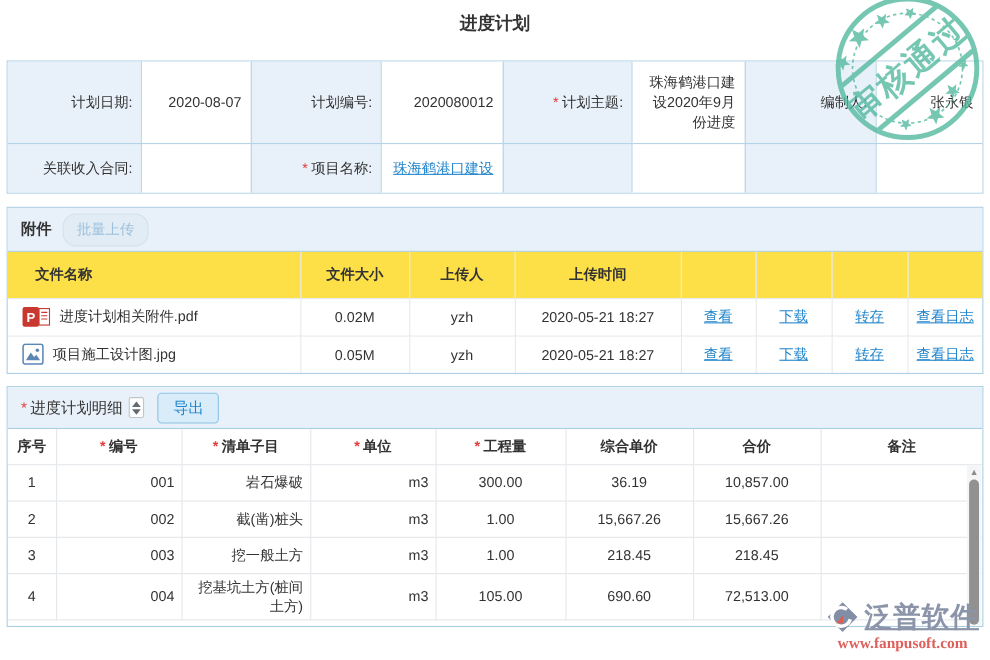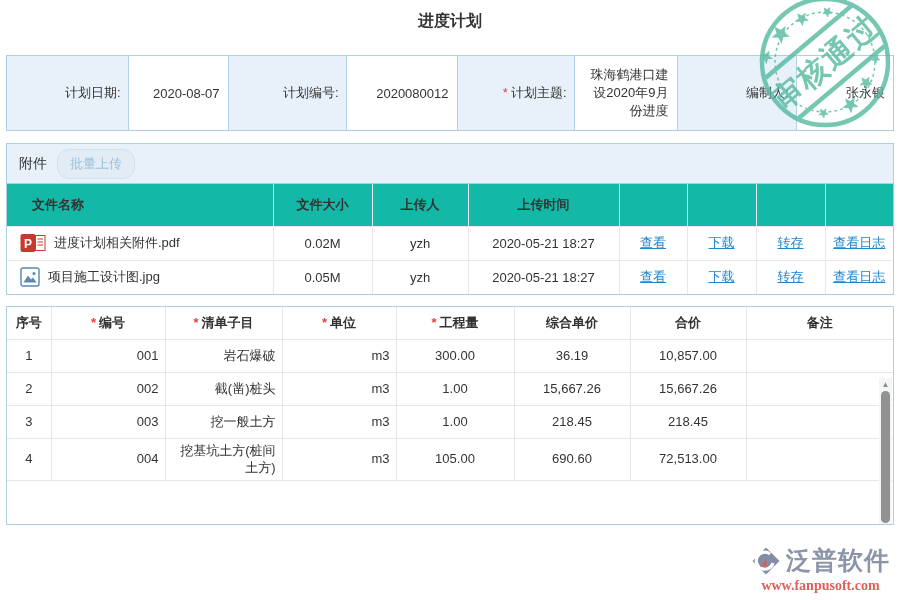--- a/index.html
+++ b/index.html
@@ -33,28 +33,28 @@
   .info-table .val { background:#fff; text-align:right; }
   .row1 td { height:74px; }
   .row2 td { height:45px; }
 
   .req { color:#e53c3c; margin-right:3px; }
   a.lnk { color:#2386cb; text-decoration:underline; cursor:pointer; }
 
   
   #attach-panel { margin-top:12px; }
   #attach-panel .panel-header { height:40px; background:#e8f1fa; }
-  #attach-panel .panel-header .sec-title { font-weight:normal; margin-right:10px; }
+  #attach-panel .panel-header .sec-title { font-weight:bold; margin-right:10px; }
   .btn-upload {
     background:#e2ecf5; border:1px solid #d2e1ee; color:#9cc0dc;
     border-radius:12px; font-size:13px; padding:5px 12px; cursor:pointer;
     font-family:inherit;
   }
   .attach-table th, .attach-table td { border:1px solid #e6e9ec; text-align:center; }
-  .attach-table th { font-weight:bold; color:#333; height:42px; background:#14b8a6; }
+  .attach-table th { font-weight:bold; color:#333; height:42px; background:#fde047; }
   .attach-table td { height:34px; }
   .attach-table th:first-child, .attach-table td:first-child { text-align:left; padding-left:13px; }
   .attach-table th:first-child { padding-left:25px; }
   .attach-table td:first-child, .attach-table th:first-child { border-left:none; }
   .attach-table td:last-child, .attach-table th:last-child { border-right:none; }
   .attach-table tr:last-child td { border-bottom:none; }
   .attach-table th { border-top:none; }
   .file-cell { display:flex; align-items:center; gap:8px; }
   .file-cell svg { flex:0 0 auto; }
 
@@ -86,21 +86,21 @@
   }
   .sb-arrow { font-size:8px; color:#8a8a8a; line-height:13px; height:13px; }
   .sb-thumb { width:9px; flex:1; background:#919191; border-radius:5px; margin-bottom:1px; }
 
   
   .stamp { position:absolute; left:725px; top:-38px; width:200px; height:200px; z-index:9; pointer-events:none; }
 
   
   .watermark { position:absolute; right:10px; bottom:6px; z-index:5; text-align:center; }
   .brand-row { display:flex; align-items:center; gap:5px; justify-content:flex-end; }
-  .brand-name { font-size:25px; font-weight:bold; color:#8b94a9; letter-spacing:1px; }
+  .brand-name { font-size:25px; font-weight:bold; color:#8b94a9; letter-spacing:1px;text-decoration:underline; }
   .brand-url { font-family:"Liberation Serif","DejaVu Serif",serif; font-weight:bold; font-size:14px; color:#de5f5b; margin-top:1px; }
 </style>
 </head>
 <body>
 
 <div class="page-title">进度计划</div>
 
 <svg class="stamp" viewBox="0 0 200 200">
   <defs>
     <path id="star" d="M0,-6 L1.76,-1.85 L5.7,-1.85 L2.6,0.9 L3.5,5 L0,2.6 L-3.5,5 L-2.6,0.9 L-5.7,-1.85 L-1.76,-1.85 Z"></path>
@@ -140,20 +140,30 @@
         <tr class="row1">
       <td class="lbl"><span>计划日期:</span></td>
       <td class="val">2020-08-07</td>
       <td class="lbl"><span>计划编号:</span></td>
       <td class="val">2020080012</td>
       <td class="lbl"><span class="req">*</span><span>计划主题:</span></td>
       <td class="val">珠海鹤港口建设2020年9月份进度</td>
       <td class="lbl"><span>编制人:</span></td>
       <td class="val">张永银</td>
     </tr>
+    <tr class="row2">
+      <td class="lbl"><span>关联收入合同:</span></td>
+      <td class="val"></td>
+      <td class="lbl"><span class="req">*</span><span>项目名称:</span></td>
+      <td class="val"><a class="lnk">珠海鹤港口建设</a></td>
+      <td class="lbl"></td>
+      <td class="val"></td>
+      <td class="lbl"></td>
+      <td class="val"></td>
+    </tr>
   </tbody>
     </table>
 </section>
 
 <section class="panel" id="attach-panel">
   <div class="panel-header">
     <span class="sec-title">附件</span>
     <button class="btn-upload">批量上传</button>
   </div>
   <table class="attach-table">
@@ -219,20 +229,28 @@
         <td><a class="lnk">查看</a></td>
         <td><a class="lnk">下载</a></td>
         <td><a class="lnk">转存</a></td>
         <td><a class="lnk">查看日志</a></td>
       </tr>
     </tbody>
   </table>
 </section>
 
 <section class="panel" id="detail-panel">
+  <div class="panel-header">
+    <span><span class="req">*</span><span>进度计划明细</span></span>
+    <span class="spin">
+        <span class="tri-up"></span>
+        <span class="tri-down"></span>
+      </span>
+    <button class="btn-export">导出</button>
+  </div>
   <table class="detail-table">
     <colgroup>
       <col style="width:44px">
         <col style="width:114px">
         <col style="width:117px">
         <col style="width:114px">
       <col style="width:118px">
         <col style="width:116px">
         <col style="width:116px">
         <col>

